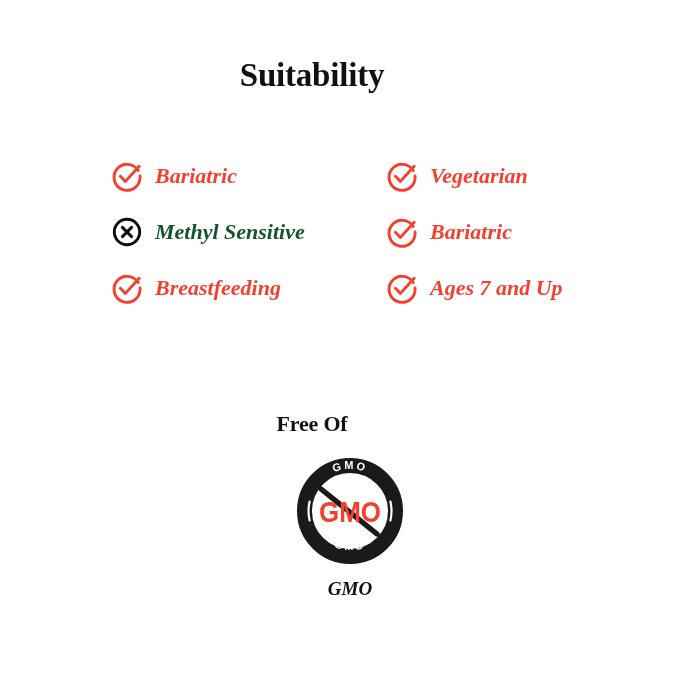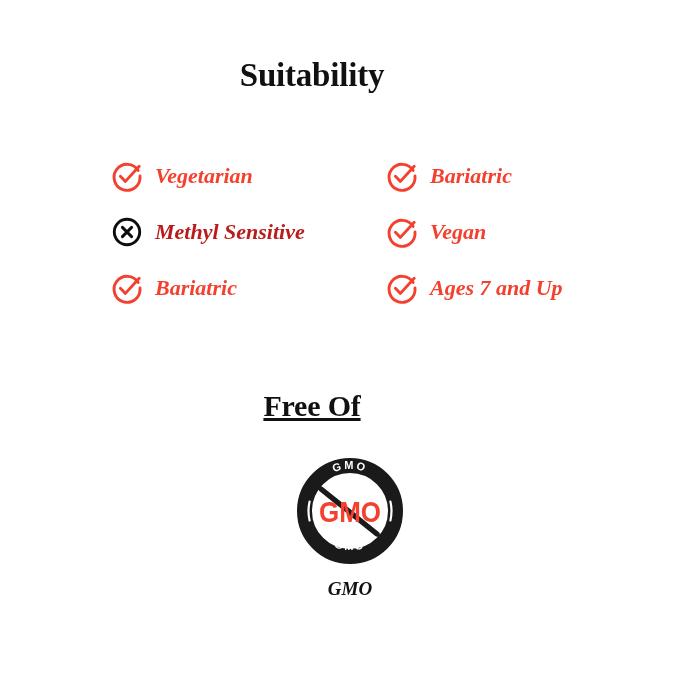--- a/index.html
+++ b/index.html
@@ -27,21 +27,21 @@
     position: absolute;
     left: 0;
     width: 624px;
     text-align: center;
     font-family: "Liberation Serif", "DejaVu Serif", serif;
     font-weight: bold;
     color: #111111;
     letter-spacing: -0.2px;
   }
   #suitability-title { top: 55px; font-size: 33px; line-height: 40px; }
-  #freeof-title      { top: 387px; font-size: 30px; line-height: 38px; text-decoration: underline; }
+  #freeof-title      { top: 405px; font-size: 22px; line-height: 38px; }
 
   
   .suit-grid {
     position: absolute;
     top: 148px;
     left: 112px;
     width: 500px;
     display: grid;
     grid-template-columns: 275px 225px;
     grid-auto-rows: 56px;
@@ -61,21 +61,21 @@
   .suit-icon svg { display: block; width: 30px; height: 30px; overflow: visible; }
   .suit-label {
     font-family: "Liberation Serif", "DejaVu Serif", serif;
     font-style: italic;
     font-weight: bold;
     font-size: 22px;
     line-height: 26px;
     white-space: nowrap;
   }
   .suit-item.yes .suit-label { color: #F4402E; }
-  .suit-item.no  .suit-label { color: #b91c1c; }
+  .suit-item.no  .suit-label { color: #14532d; }
 
   
   .freeof-block {
     position: absolute;
     top: 458px;
     left: 0;
     width: 700px;
     display: flex;
     flex-direction: column;
     align-items: center;
@@ -106,64 +106,64 @@
 
   <div class="suit-grid">
 
     <div class="suit-item yes">
       <span class="suit-icon">
         <svg viewBox="0 0 30 30" aria-hidden="true">
           <path d="M26.2 9.6 A13 13 0 1 0 28 15" fill="none" stroke="#F4402E" stroke-width="2.9" stroke-linecap="round"></path>
           <path d="M8.4 15.2 L13.4 20.4 L27.2 5.2" fill="none" stroke="#F4402E" stroke-width="2.9" stroke-linecap="round" stroke-linejoin="round"></path>
         </svg>
       </span>
+      <span class="suit-label">Bariatric</span>
+    </div>
+
+    <div class="suit-item yes">
+      <span class="suit-icon">
+        <svg viewBox="0 0 30 30" aria-hidden="true">
+          <path d="M26.2 9.6 A13 13 0 1 0 28 15" fill="none" stroke="#F4402E" stroke-width="2.9" stroke-linecap="round"></path>
+          <path d="M8.4 15.2 L13.4 20.4 L27.2 5.2" fill="none" stroke="#F4402E" stroke-width="2.9" stroke-linecap="round" stroke-linejoin="round"></path>
+        </svg>
+      </span>
       <span class="suit-label">Vegetarian</span>
-    </div>
-
-    <div class="suit-item yes">
-      <span class="suit-icon">
-        <svg viewBox="0 0 30 30" aria-hidden="true">
-          <path d="M26.2 9.6 A13 13 0 1 0 28 15" fill="none" stroke="#F4402E" stroke-width="2.9" stroke-linecap="round"></path>
-          <path d="M8.4 15.2 L13.4 20.4 L27.2 5.2" fill="none" stroke="#F4402E" stroke-width="2.9" stroke-linecap="round" stroke-linejoin="round"></path>
-        </svg>
-      </span>
-      <span class="suit-label">Bariatric</span>
     </div>
 
     <div class="suit-item no">
       <span class="suit-icon">
         <svg viewBox="0 0 30 30" aria-hidden="true">
           <circle cx="15" cy="15" r="12.7" fill="none" stroke="#0d0d0d" stroke-width="2.9"></circle>
           <path d="M10.4 10.4 L19.6 19.6 M19.6 10.4 L10.4 19.6" fill="none" stroke="#0d0d0d" stroke-width="2.9" stroke-linecap="round"></path>
         </svg>
       </span>
       <span class="suit-label">Methyl Sensitive</span>
     </div>
 
-    <div class="suit-item yes">
-      <span class="suit-icon">
-        <svg viewBox="0 0 30 30" aria-hidden="true">
-          <path d="M26.2 9.6 A13 13 0 1 0 28 15" fill="none" stroke="#F4402E" stroke-width="2.9" stroke-linecap="round"></path>
-          <path d="M8.4 15.2 L13.4 20.4 L27.2 5.2" fill="none" stroke="#F4402E" stroke-width="2.9" stroke-linecap="round" stroke-linejoin="round"></path>
-        </svg>
-      </span>
-      <span class="suit-label">Vegan</span>
-    </div>
 
     <div class="suit-item yes">
       <span class="suit-icon">
         <svg viewBox="0 0 30 30" aria-hidden="true">
           <path d="M26.2 9.6 A13 13 0 1 0 28 15" fill="none" stroke="#F4402E" stroke-width="2.9" stroke-linecap="round"></path>
           <path d="M8.4 15.2 L13.4 20.4 L27.2 5.2" fill="none" stroke="#F4402E" stroke-width="2.9" stroke-linecap="round" stroke-linejoin="round"></path>
         </svg>
       </span>
       <span class="suit-label">Bariatric</span>
     </div>
 
 
+    <div class="suit-item yes">
+      <span class="suit-icon">
+        <svg viewBox="0 0 30 30" aria-hidden="true">
+          <path d="M26.2 9.6 A13 13 0 1 0 28 15" fill="none" stroke="#F4402E" stroke-width="2.9" stroke-linecap="round"></path>
+          <path d="M8.4 15.2 L13.4 20.4 L27.2 5.2" fill="none" stroke="#F4402E" stroke-width="2.9" stroke-linecap="round" stroke-linejoin="round"></path>
+        </svg>
+      </span>
+      <span class="suit-label">Breastfeeding</span>
+    </div>
 
     <div class="suit-item yes">
       <span class="suit-icon">
         <svg viewBox="0 0 30 30" aria-hidden="true">
           <path d="M26.2 9.6 A13 13 0 1 0 28 15" fill="none" stroke="#F4402E" stroke-width="2.9" stroke-linecap="round"></path>
           <path d="M8.4 15.2 L13.4 20.4 L27.2 5.2" fill="none" stroke="#F4402E" stroke-width="2.9" stroke-linecap="round" stroke-linejoin="round"></path>
         </svg>
       </span>
       <span class="suit-label">Ages 7 and Up</span>
     </div>

